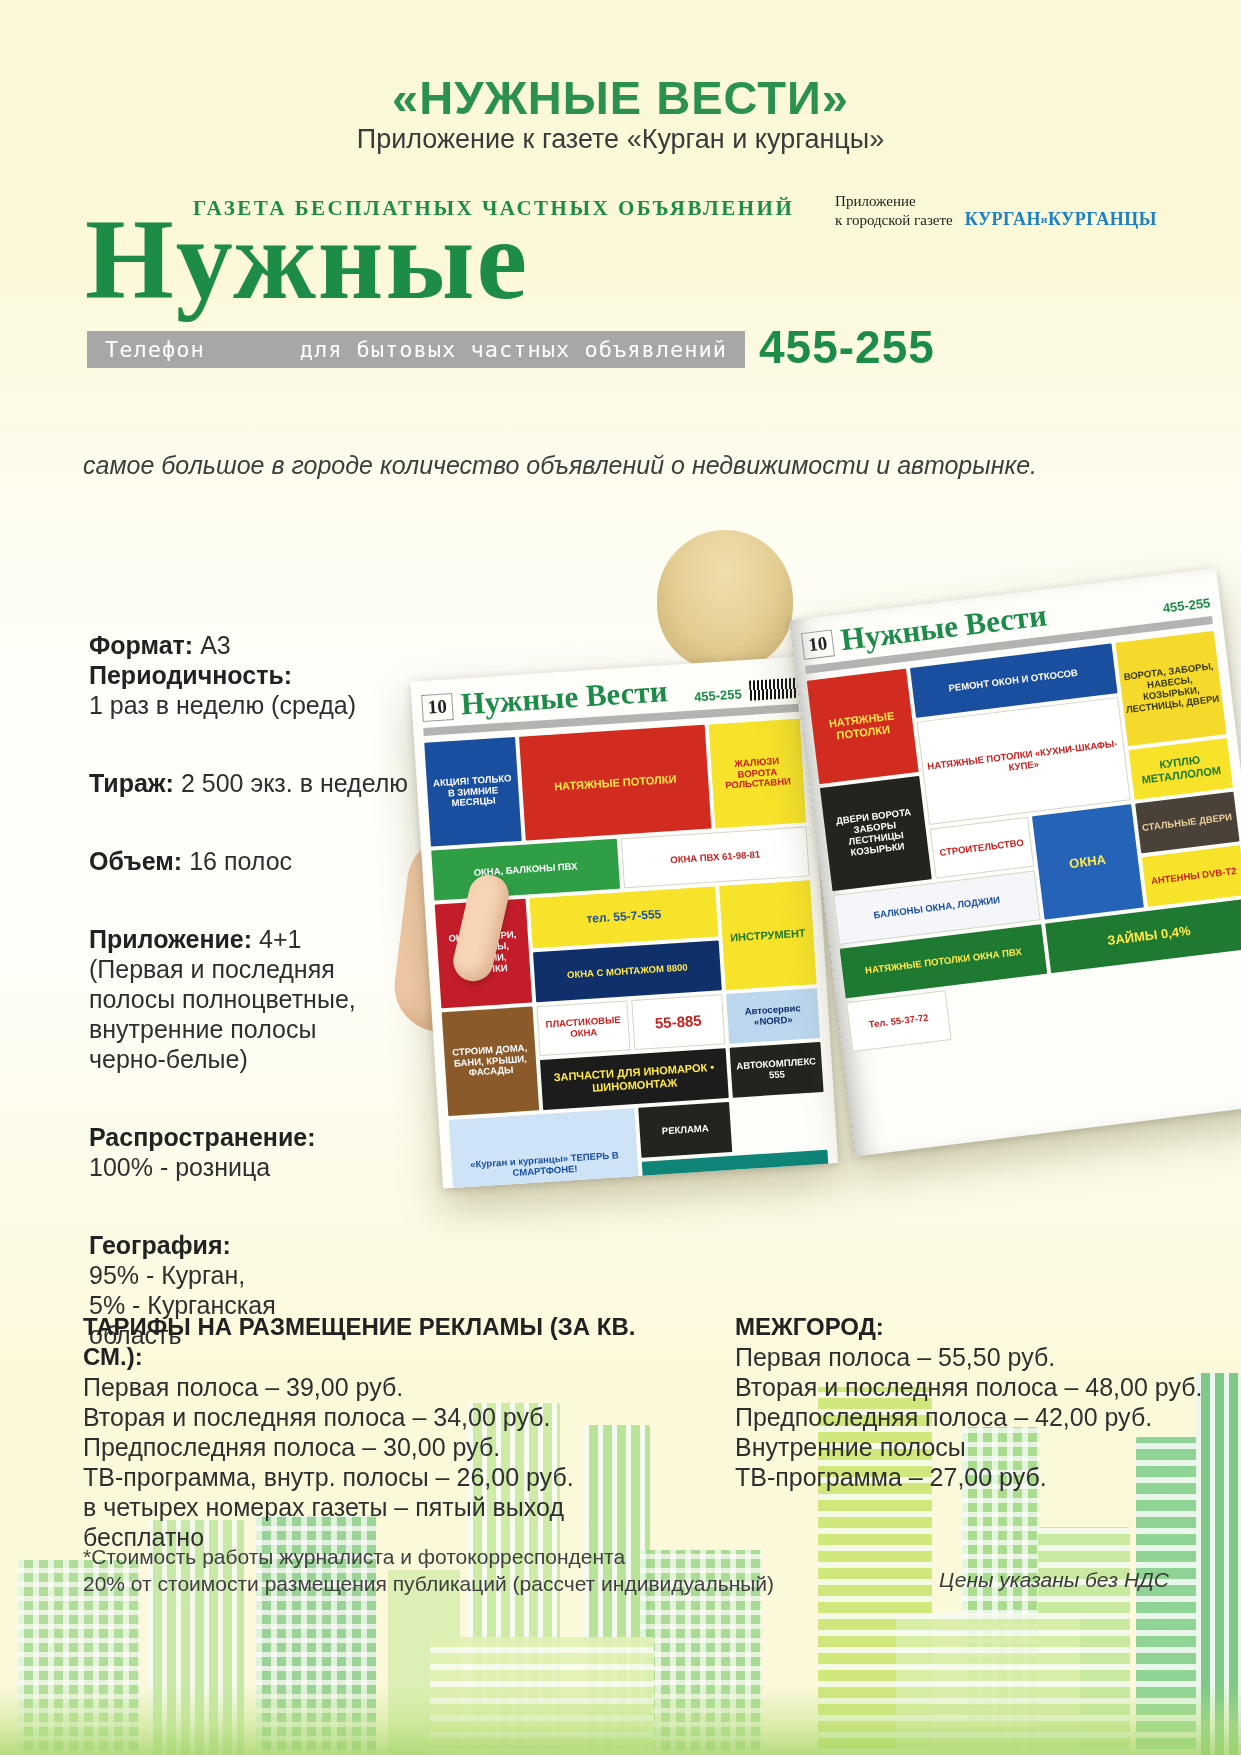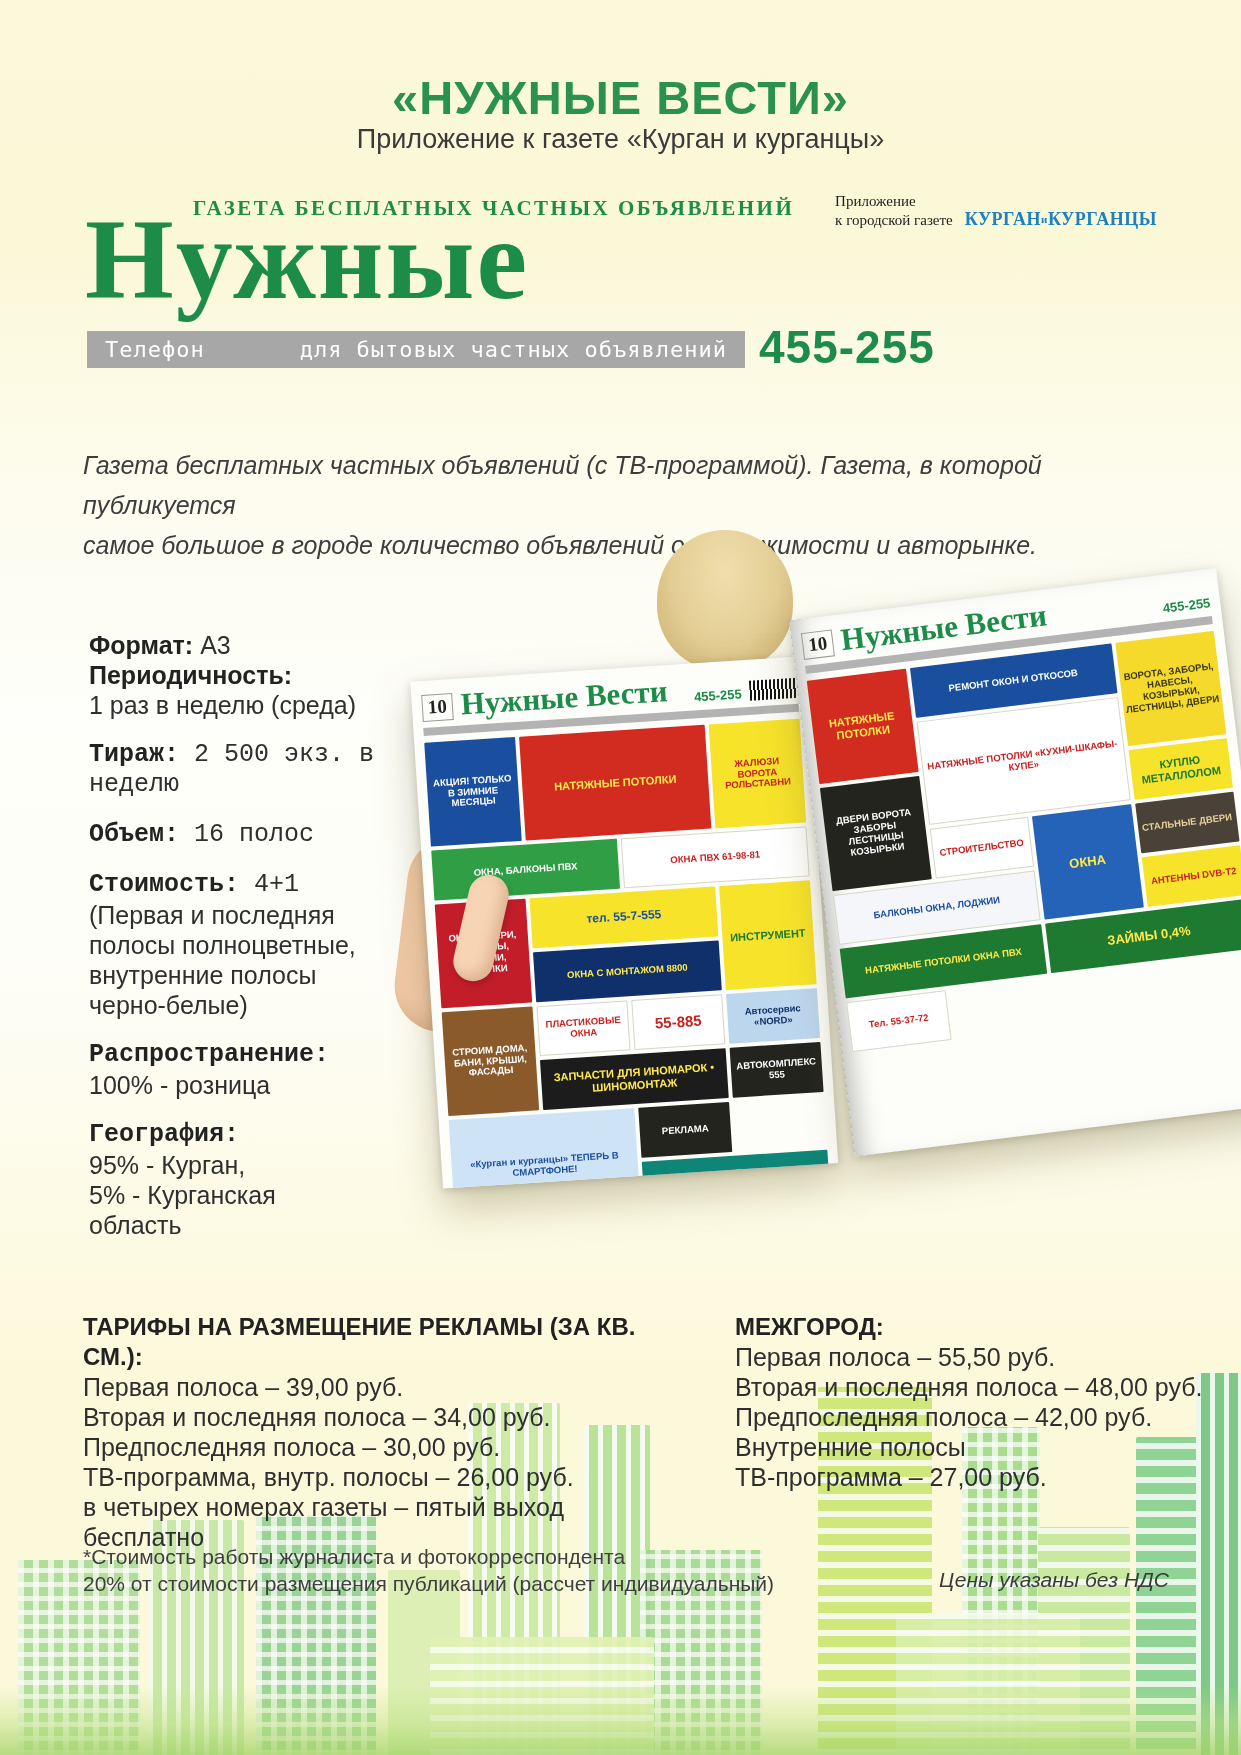--- a/index.html
+++ b/index.html
@@ -60,21 +60,21 @@
   
   .intro {
     position:absolute; left:83px; top:445px; width:1020px;
     font-size:25px; font-style:italic; line-height:40px; color:#3d3d3d;
   }
 
   
   .specs { position:absolute; left:89px; top:630px; width:350px; color:#2f2f2f; }
   .specs .ln { font-size:25px; line-height:30px; }
   .specs .ln b { font-weight:700; color:#222; }
-  .gap32 { margin-top:20px;font-family:Liberation Mono, monospace; }
+  .gap32 { margin-top:48px; }
 
   
   .tariffs { position:absolute; left:83px; top:1312px; width:600px; z-index:3; color:#2f2f2f; }
   .intercity { position:absolute; left:735px; top:1312px; width:480px; z-index:3; color:#2f2f2f; }
   .t-head { font-size:24px; font-weight:800; line-height:30px; color:#222; }
   .t-line { font-size:25px; line-height:30px; }
 
   .footnote {
     position:absolute; left:83px; top:1543px; z-index:3;
     font-size:21px; line-height:27px; color:#3f3f3f;
@@ -191,31 +191,30 @@
       <span>Нужные</span>
     </div>
     <div class="phone-bar">
       <span>Телефон</span>
       <span>для бытовых частных объявлений</span>
     </div>
     <div class="mast-phone">455-255</div>
   </div>
 
   <div class="intro">
-    <div>Газета бесплатных частных объявлений (с ТВ-программой). Газета, в которой публикуется</div>
     <div>самое большое в городе количество объявлений о недвижимости и авторынке.</div>
   </div>
 
   <div class="specs">
     <div class="ln"><b>Формат:</b> <span>А3</span></div>
     <div class="ln"><b>Периодичность:</b></div>
     <div class="ln">1 раз в неделю (среда)</div>
     <div class="ln gap32"><b>Тираж:</b> <span>2 500 экз. в неделю</span></div>
     <div class="ln gap32"><b>Объем:</b> <span>16 полос</span></div>
-    <div class="ln gap32"><b>Стоимость:</b> <span>4+1</span></div>
+    <div class="ln gap32"><b>Приложение:</b> <span>4+1</span></div>
     <div class="ln">(Первая и последняя</div>
     <div class="ln">полосы полноцветные,</div>
     <div class="ln">внутренние полосы</div>
     <div class="ln">черно-белые)</div>
     <div class="ln gap32"><b>Распространение:</b></div>
     <div class="ln">100% - розница</div>
     <div class="ln gap32"><b>География:</b></div>
     <div class="ln">95% - Курган,</div>
     <div class="ln">5% - Курганская</div>
     <div class="ln">область</div>

